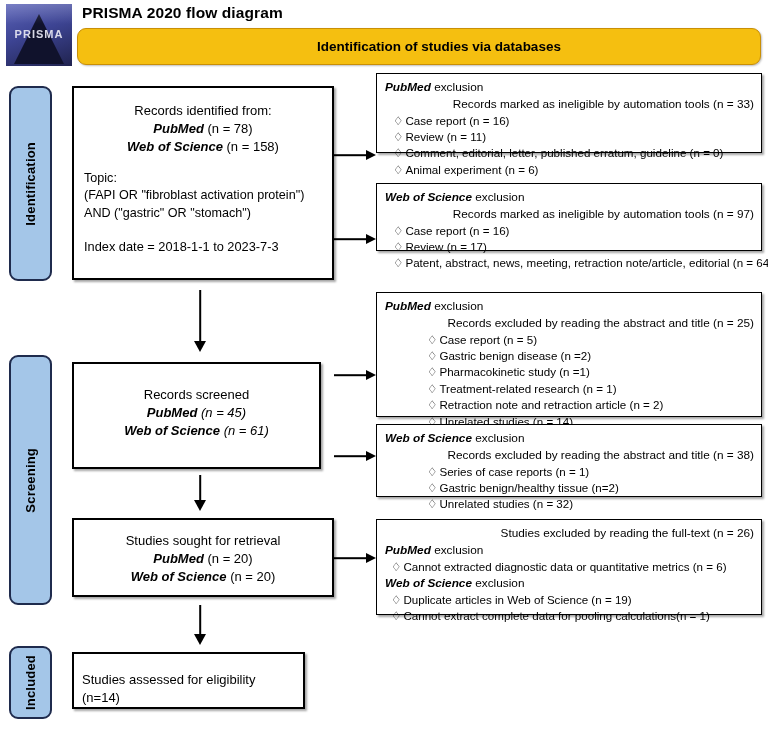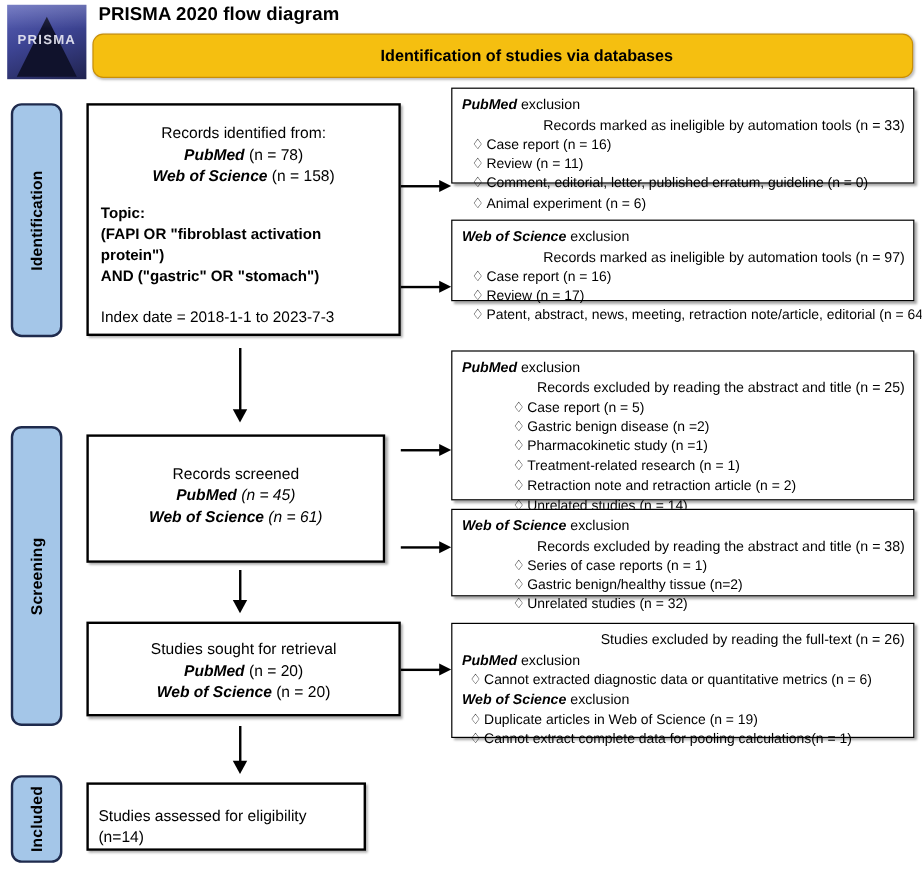--- a/index.html
+++ b/index.html
@@ -93,21 +93,21 @@
   .lbox { text-align: center; }
   .lbox .ln { white-space: nowrap; }
   i, .i { font-style: italic; }
   .bi { font-weight: bold; font-style: italic; }
 
   
   #box-identified {
     left: 72px; top: 86px; width: 262px; height: 194px;
     padding: 14px 10px 0 10px;
   }
-  #box-identified .topic { margin-top: 14px; font-size: 12.6px; text-align: left; font-weight: bold; }
+  #box-identified .topic { margin-top: 14px; font-size: 12.6px; text-align: left; }
   #box-identified .idx   { margin-top: 16px; font-size: 12.8px; text-align: left; }
 
   #box-screened {
     left: 72px; top: 362px; width: 249px; height: 107px;
     padding: 22px 10px 0 10px;
   }
   #box-sought {
     left: 72px; top: 518px; width: 262px; height: 79px;
     padding: 12px 10px 0 10px;
   }

